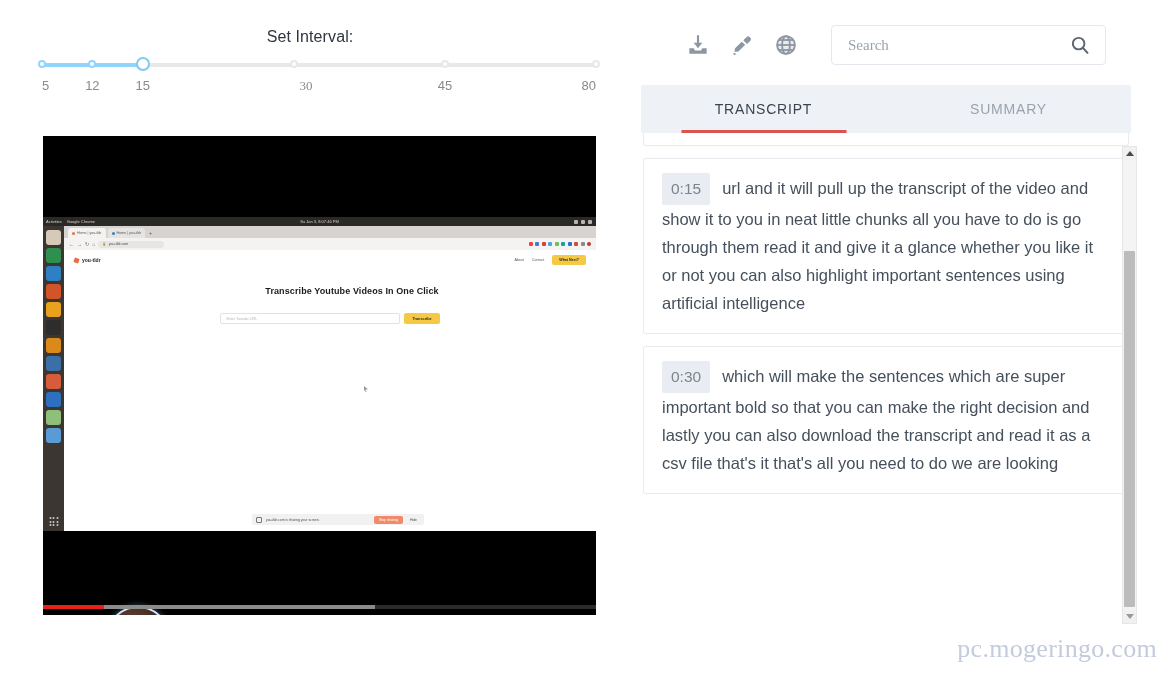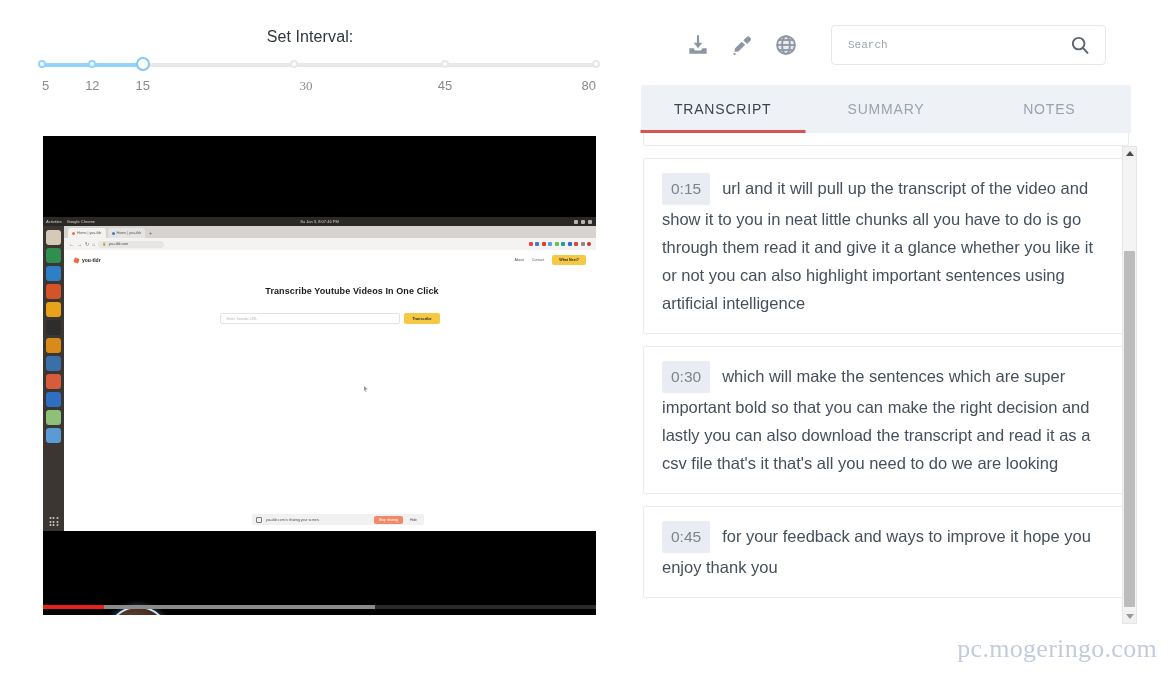--- a/index.html
+++ b/index.html
@@ -171,22 +171,22 @@
   .toolbar{
     position:absolute;left:0;top:22px;width:490px;height:46px;
     display:flex;align-items:center;gap:18px;padding-left:45px;box-sizing:border-box;
   }
   .tb-icon{width:26px;height:26px;color:#8d97a3;display:block;cursor:pointer;}
   .search-box{
     margin-left:14px;width:275px;height:40px;border:1px solid #e4e8ee;border-radius:4px;
     background:#fff;display:flex;align-items:center;padding:0 14px;box-sizing:border-box;
   }
   .search-box input{
-    border:none;outline:none;flex:1;font-size:11px;color:#5c6470;
-    font-family:Liberation Mono, monospace;background:transparent;
+    border:none;outline:none;flex:1;font-size:15px;color:#5c6470;
+    font-family:Liberation Serif, serif;background:transparent;
   }
   .search-box input::placeholder{color:#9aa3ad;}
   .search-ic{width:22px;height:22px;color:#5d6570;flex:0 0 auto;}
 
   .tabs{
     position:absolute;left:1px;top:85px;width:490px;height:48px;
     background:#eef1f6;display:flex;align-items:center;border-radius:2px 2px 0 0;
   }
   .tab{
     flex:1;text-align:center;font-size:14px;letter-spacing:.8px;color:#9aa2ad;
@@ -424,28 +424,26 @@
             <circle cx="10.5" cy="10.5" r="6.3"></circle>
             <line x1="15.3" y1="15.3" x2="20.2" y2="20.6"></line>
           </svg>
         </span>
       </div>
     </div>
 
     <div class="tabs">
       <div class="tab active">TRANSCRIPT</div>
       <div class="tab">SUMMARY</div>
-      <div class="tab">NOTES</div>
     </div>
 
     <div class="transcript" id="transcriptList">
         <div class="entry clipped"></div>
         <div class="entry"><span class="ts">0:15</span><span>url and it will pull up the transcript of the video and show it to you in neat little chunks all you have to do is go through them read it and give it a glance whether you like it or not you can also highlight important sentences using artificial intelligence</span></div>
         <div class="entry"><span class="ts">0:30</span><span>which will make the sentences which are super important bold so that you can make the right decision and lastly you can also download the transcript and read it as a csv file that's it that's all you need to do we are looking</span></div>
-        <div class="entry"><span class="ts">0:45</span><span>for your feedback and ways to improve it hope you enjoy thank you</span></div>
       </div>
   </div>
 
   <div class="scrollbar">
     <div class="sb-arrow up">
         <span></span>
       </div>
     <div class="sb-thumb"></div>
     <div class="sb-arrow down">
         <span></span>

